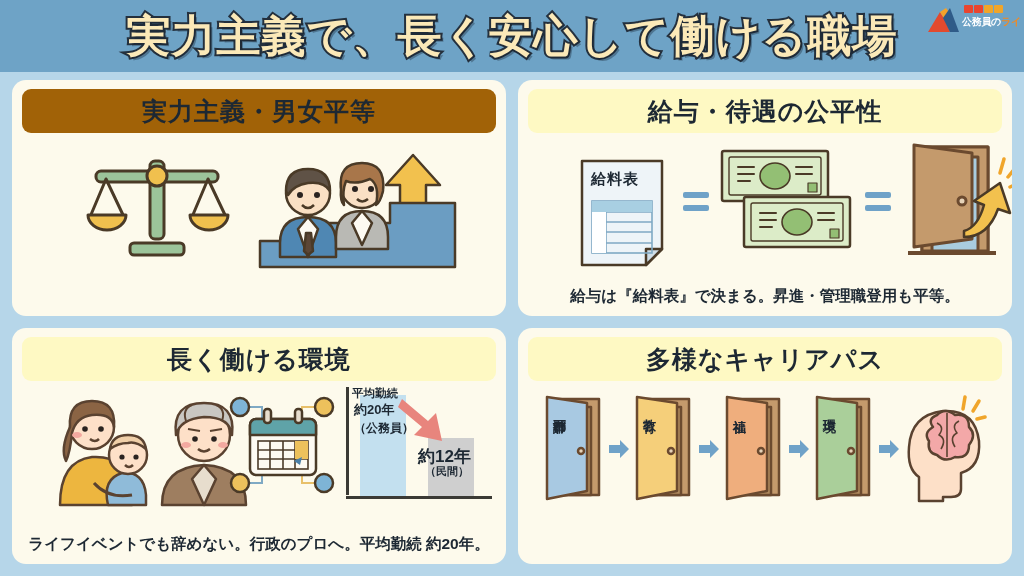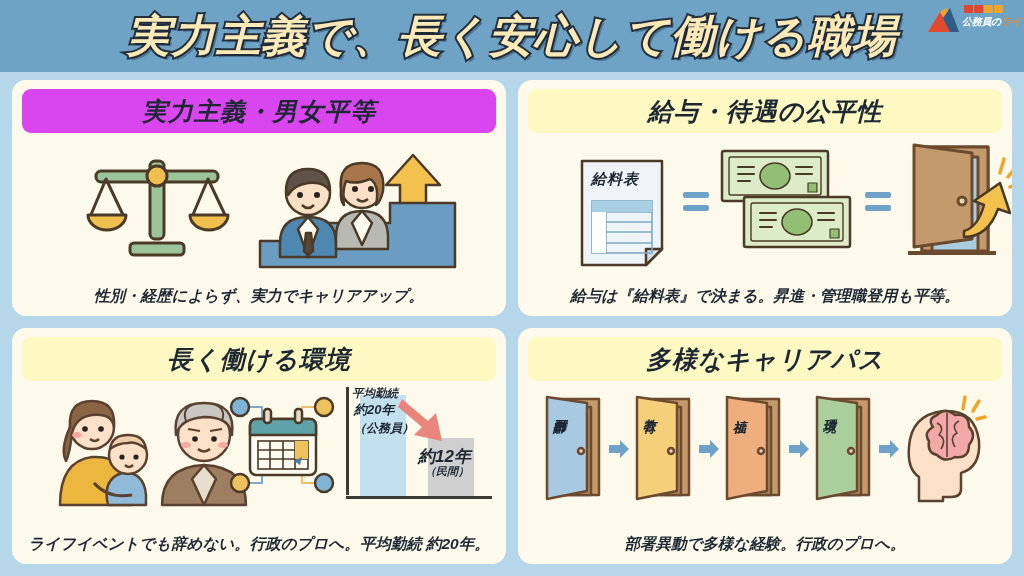--- a/index.html
+++ b/index.html
@@ -3,21 +3,21 @@
 <meta charset="utf-8">
 <style>
   * { box-sizing: border-box; margin: 0; padding: 0; }
   html, body {
     width: 1024px; height: 576px;
     font-family: "Liberation Sans", "DejaVu Sans", sans-serif;
     overflow: hidden;
   }
   body { background: #b6d6e9; }
 
-  .page { position: relative; width: 1024px; height: 432px; background: #b6d6e9; font-style: italic; }
+  .page { position: relative; width: 1024px; height: 432px; background: #b6d6e9; }
 
   
   .header {
     position: absolute; left: 0; top: 0; width: 1024px; height: 72px;
     background: #6ea3c6;
     display: flex; align-items: center; justify-content: center;
   }
   .header-title {
     font-size: 44px; font-weight: 700; letter-spacing: 1px;
     color: #fbe9b8;
@@ -48,21 +48,21 @@
   }
   .card {
     background: #fdfaec; border-radius: 14px;
     position: relative; overflow: hidden;
     display: flex; flex-direction: column;
   }
   .card-head {
     margin: 9px 10px 0 10px; height: 44px; border-radius: 9px;
     display: flex; align-items: center; justify-content: center;
   }
-  .card-head.blue { background: #d946ef; justify-content: center; }
+  .card-head.blue { background: #a16207; justify-content: center; }
   .card-head.green { background: #fef9c3; }
   .card-head-text {
     font-size: 25px; font-weight: 700; color: #1d2833; letter-spacing: 1px;
     white-space: nowrap;
   }
   .card-art { flex: 1; position: relative; }
   .card-caption {
     height: 34px; display: flex; align-items: center; justify-content: center;
     font-size: 15.5px; font-weight: 700; color: #1d2833;
     white-space: nowrap; padding-bottom: 6px;
@@ -172,21 +172,20 @@
             <path d="M86 96 Q86 70 112 70 Q138 70 138 96 L138 108 L86 108 Z" fill="#b9b9b4"></path>
             <path d="M112 70 L102 82 L112 104 L122 82 Z" fill="#fdfaf2"></path>
             <circle cx="112" cy="46" r="21" fill="#fae0c4"></circle>
             <path d="M91 48 Q88 22 112 22 Q136 22 133 50 Q130 62 126 64 Q130 44 120 38 Q106 44 96 40 Q92 50 94 64 Q90 60 91 48 Z" fill="#a8764a"></path>
             <circle cx="105" cy="48" r="3" fill="#2a2320" stroke="none"></circle>
             <circle cx="121" cy="48" r="3" fill="#2a2320" stroke="none"></circle>
             <path d="M107 58 Q112 63 118 58" fill="none"></path>
           </g>
         </svg>
       </div>
-      <div class="card-caption">性別・経歴によらず、実力でキャリアアップ。</div>
     </div>
 
     <div class="card">
       <div class="card-head green">
         <span class="card-head-text">給与・待遇の公平性</span>
       </div>
       <div class="card-art">
 
         <div style="position:absolute;left:58px;top:24px;width:92px;height:112px">
           <svg width="92" height="112" viewBox="0 0 92 112">
@@ -442,17 +441,16 @@
               </g>
             </g>
             <g stroke="#f0a52a" stroke-width="3.5" stroke-linecap="round">
               <line x1="62" y1="4" x2="60" y2="16"></line>
               <line x1="76" y1="8" x2="70" y2="18"></line>
               <line x1="82" y1="24" x2="74" y2="26"></line>
             </g>
           </svg>
         </div>
       </div>
-      <div class="card-caption">部署異動で多様な経験。行政のプロへ。</div>
     </div>
 
   </div>
 </div>
 
 </body></html>

